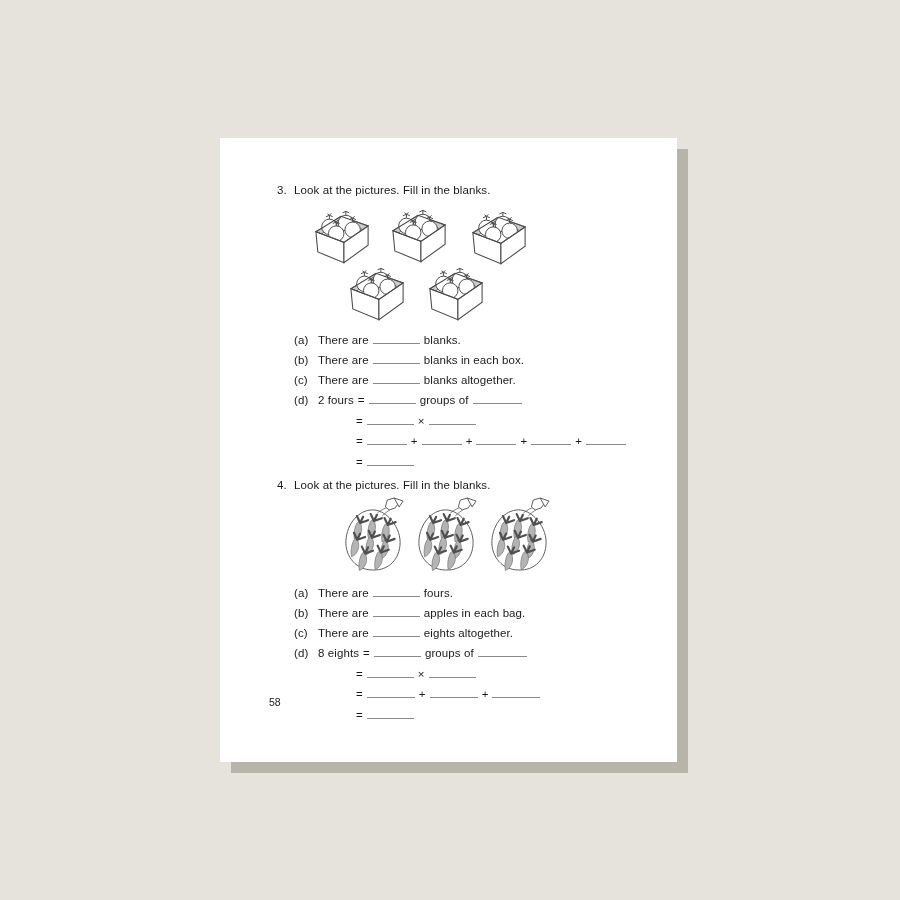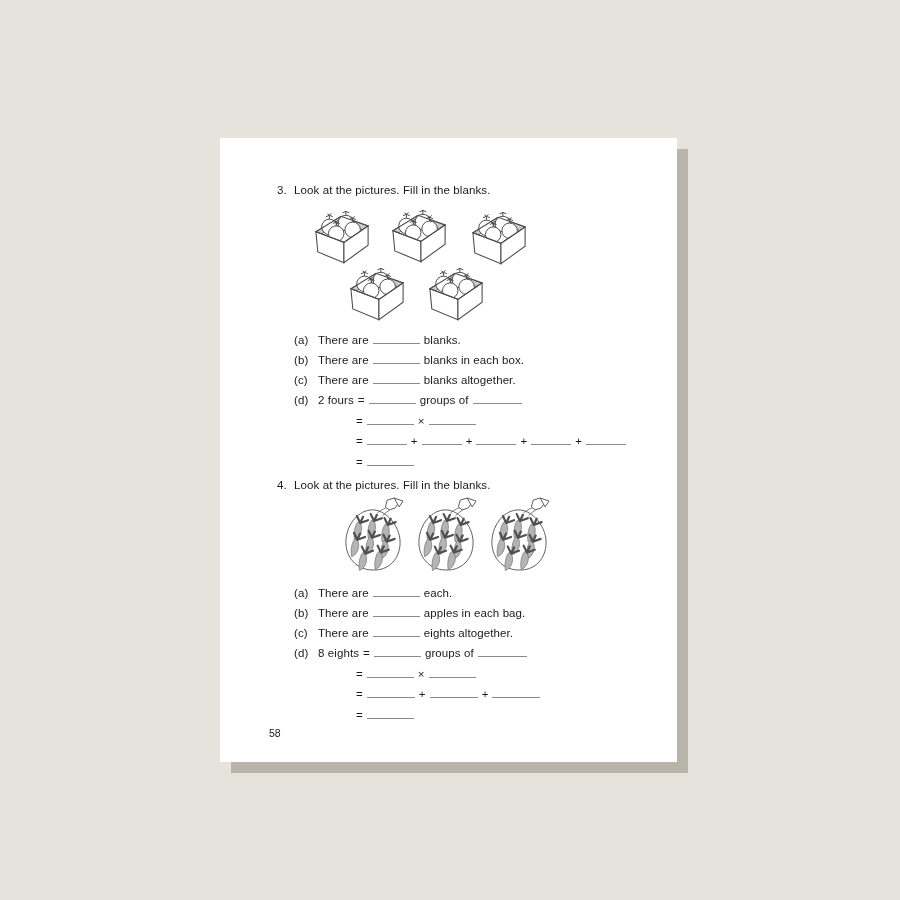--- a/index.html
+++ b/index.html
@@ -28,21 +28,21 @@
     display:inline-block;
     height:12px; margin-bottom:-3px;
     border-bottom:1.3px solid #8a8a8a;
   }
   .w47 { width:47px; }
   .w49 { width:49px; }
   .w48 { width:48px; }
   .w40 { width:40px; }
   .illus { position:absolute; }
   .pageno {
-    position:absolute; left:49px; top:589px;
+    position:absolute; left:49px; top:558px;
     font-size:10.5px; color:#1a1a1a;
   }
   svg.defsonly { position:absolute; width:0; height:0; overflow:hidden; }
 </style>
 </head>
 <body>
 
 <svg class="defsonly" aria-hidden="true">
   <defs>
 
@@ -180,21 +180,21 @@
       </svg>
     <svg class="illus" style="left:268px; top:359px;" width="65" height="77" viewBox="0 0 66 78">
         <use href="#carrot-bag"></use>
       </svg>
   </div>
 
   <div class="row" style="left:74px; top:446px;">
     <span class="lbl">(a)</span>
     <span>There are</span>
     <span class="blank w47"></span>
-    <span>each.</span>
+    <span>fours.</span>
   </div>
 
   <div class="row" style="left:74px; top:466px;">
     <span class="lbl">(b)</span>
     <span>There are</span>
     <span class="blank w47"></span>
     <span>apples in each bag.</span>
   </div>
 
   <div class="row" style="left:74px; top:486px;">

